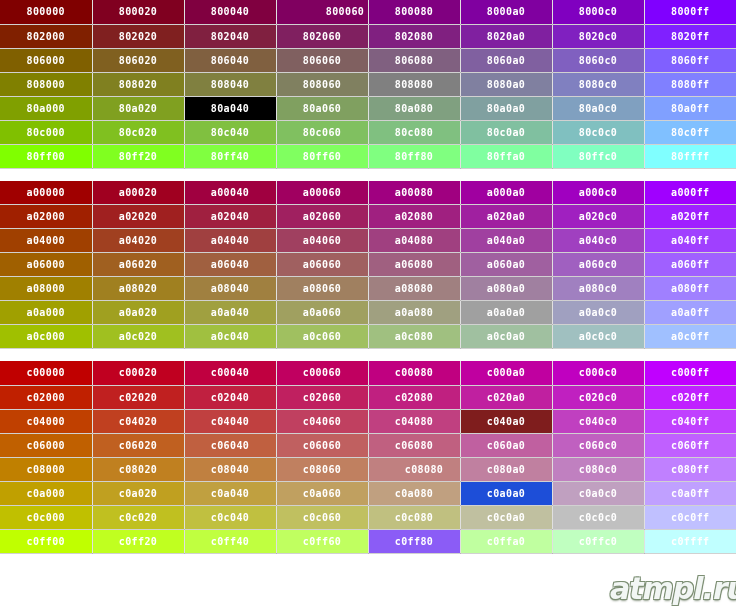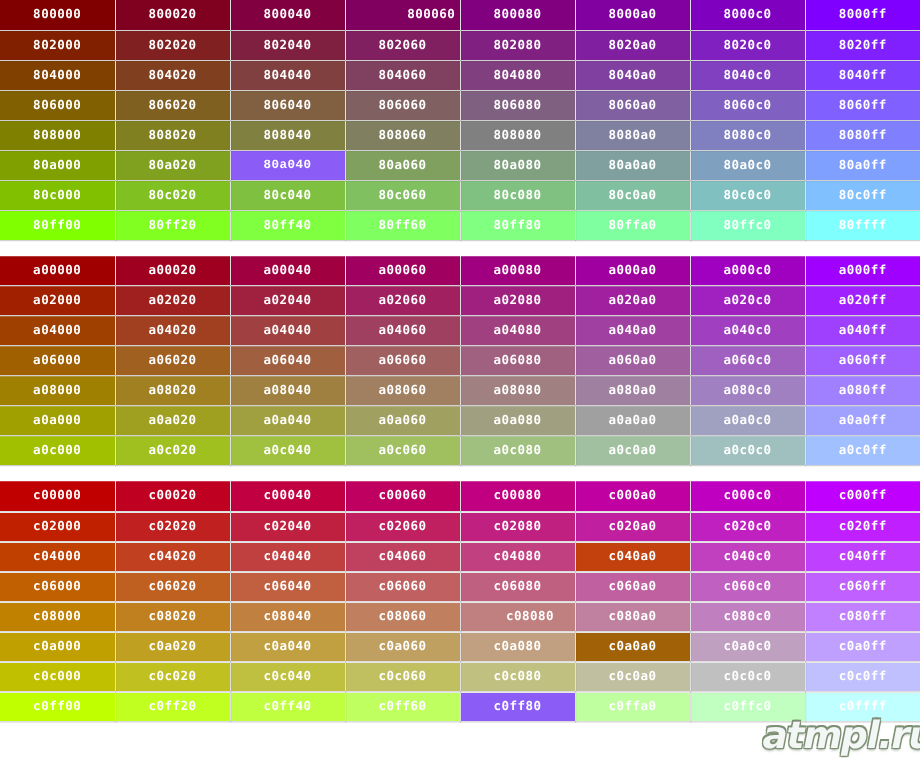--- a/index.html
+++ b/index.html
@@ -101,30 +101,20 @@
           <td style="background-color: rgb(128, 32, 0);">802000</td>
           <td style="background-color: rgb(128, 32, 32);">802020</td>
           <td style="background-color: rgb(128, 32, 64);">802040</td>
           <td style="background-color: rgb(128, 32, 96);">802060</td>
           <td style="background-color: rgb(128, 32, 128);">802080</td>
           <td style="background-color: rgb(128, 32, 160);">8020a0</td>
           <td style="background-color: rgb(128, 32, 192);">8020c0</td>
           <td style="background-color: rgb(128, 32, 255);">8020ff</td>
         </tr>
         <tr>
-          <td style="background-color: rgb(128, 64, 0);">804000</td>
-          <td style="background-color: rgb(128, 64, 32);">804020</td>
-          <td style="background-color: rgb(128, 64, 64);">804040</td>
-          <td style="background-color: rgb(128, 64, 96);">804060</td>
-          <td style="background-color: rgb(128, 64, 128);">804080</td>
-          <td style="background-color: rgb(128, 64, 160);">8040a0</td>
-          <td style="background-color: rgb(128, 64, 192);">8040c0</td>
-          <td style="background-color: rgb(128, 64, 255);">8040ff</td>
-        </tr>
-        <tr>
           <td style="background-color: rgb(128, 96, 0);">806000</td>
           <td style="background-color: rgb(128, 96, 32);">806020</td>
           <td style="background-color: rgb(128, 96, 64);">806040</td>
           <td style="background-color: rgb(128, 96, 96);">806060</td>
           <td style="background-color: rgb(128, 96, 128);">806080</td>
           <td style="background-color: rgb(128, 96, 160);">8060a0</td>
           <td style="background-color: rgb(128, 96, 192);">8060c0</td>
           <td style="background-color: rgb(128, 96, 255);">8060ff</td>
         </tr>
         <tr>
@@ -133,21 +123,21 @@
           <td style="background-color: rgb(128, 128, 64);">808040</td>
           <td style="background-color: rgb(128, 128, 96);">808060</td>
           <td style="background-color: rgb(128, 128, 128);">808080</td>
           <td style="background-color: rgb(128, 128, 160);">8080a0</td>
           <td style="background-color: rgb(128, 128, 192);">8080c0</td>
           <td style="background-color: rgb(128, 128, 255);">8080ff</td>
         </tr>
         <tr>
           <td style="background-color: rgb(128, 160, 0);">80a000</td>
           <td style="background-color: rgb(128, 160, 32);">80a020</td>
-          <td style="background-color: #8b5cf6; font-family: Liberation Mono, monospace;">80a040</td>
+          <td style="background-color: #000000;">80a040</td>
           <td style="background-color: rgb(128, 160, 96);">80a060</td>
           <td style="background-color: rgb(128, 160, 128);">80a080</td>
           <td style="background-color: rgb(128, 160, 160);">80a0a0</td>
           <td style="background-color: rgb(128, 160, 192);">80a0c0</td>
           <td style="background-color: rgb(128, 160, 255);">80a0ff</td>
         </tr>
         <tr>
           <td style="background-color: rgb(128, 192, 0);">80c000</td>
           <td style="background-color: rgb(128, 192, 32);">80c020</td>
           <td style="background-color: rgb(128, 192, 64);">80c040</td>
@@ -264,21 +254,21 @@
           <td style="background-color: rgb(192, 32, 160);">c020a0</td>
           <td style="background-color: rgb(192, 32, 192);">c020c0</td>
           <td style="background-color: rgb(192, 32, 255);">c020ff</td>
         </tr>
         <tr>
           <td style="background-color: rgb(192, 64, 0);">c04000</td>
           <td style="background-color: rgb(192, 64, 32);">c04020</td>
           <td style="background-color: rgb(192, 64, 64);">c04040</td>
           <td style="background-color: rgb(192, 64, 96);">c04060</td>
           <td style="background-color: rgb(192, 64, 128);">c04080</td>
-          <td style="background-color: #c2410c;">c040a0</td>
+          <td style="background-color: #7f1d1d;">c040a0</td>
           <td style="background-color: rgb(192, 64, 192);">c040c0</td>
           <td style="background-color: rgb(192, 64, 255);">c040ff</td>
         </tr>
         <tr>
           <td style="background-color: rgb(192, 96, 0);">c06000</td>
           <td style="background-color: rgb(192, 96, 32);">c06020</td>
           <td style="background-color: rgb(192, 96, 64);">c06040</td>
           <td style="background-color: rgb(192, 96, 96);">c06060</td>
           <td style="background-color: rgb(192, 96, 128);">c06080</td>
           <td style="background-color: rgb(192, 96, 160);">c060a0</td>
@@ -294,21 +284,21 @@
           <td style="background-color: rgb(192, 128, 160);">c080a0</td>
           <td style="background-color: rgb(192, 128, 192);">c080c0</td>
           <td style="background-color: rgb(192, 128, 255);">c080ff</td>
         </tr>
         <tr>
           <td style="background-color: rgb(192, 160, 0);">c0a000</td>
           <td style="background-color: rgb(192, 160, 32);">c0a020</td>
           <td style="background-color: rgb(192, 160, 64);">c0a040</td>
           <td style="background-color: rgb(192, 160, 96);">c0a060</td>
           <td style="background-color: rgb(192, 160, 128);">c0a080</td>
-          <td style="background-color: #a16207;">c0a0a0</td>
+          <td style="background-color: #1d4ed8;">c0a0a0</td>
           <td style="background-color: rgb(192, 160, 192);">c0a0c0</td>
           <td style="background-color: rgb(192, 160, 255);">c0a0ff</td>
         </tr>
         <tr>
           <td style="background-color: rgb(192, 192, 0);">c0c000</td>
           <td style="background-color: rgb(192, 192, 32);">c0c020</td>
           <td style="background-color: rgb(192, 192, 64);">c0c040</td>
           <td style="background-color: rgb(192, 192, 96);">c0c060</td>
           <td style="background-color: rgb(192, 192, 128);">c0c080</td>
           <td style="background-color: rgb(192, 192, 160);">c0c0a0</td>

